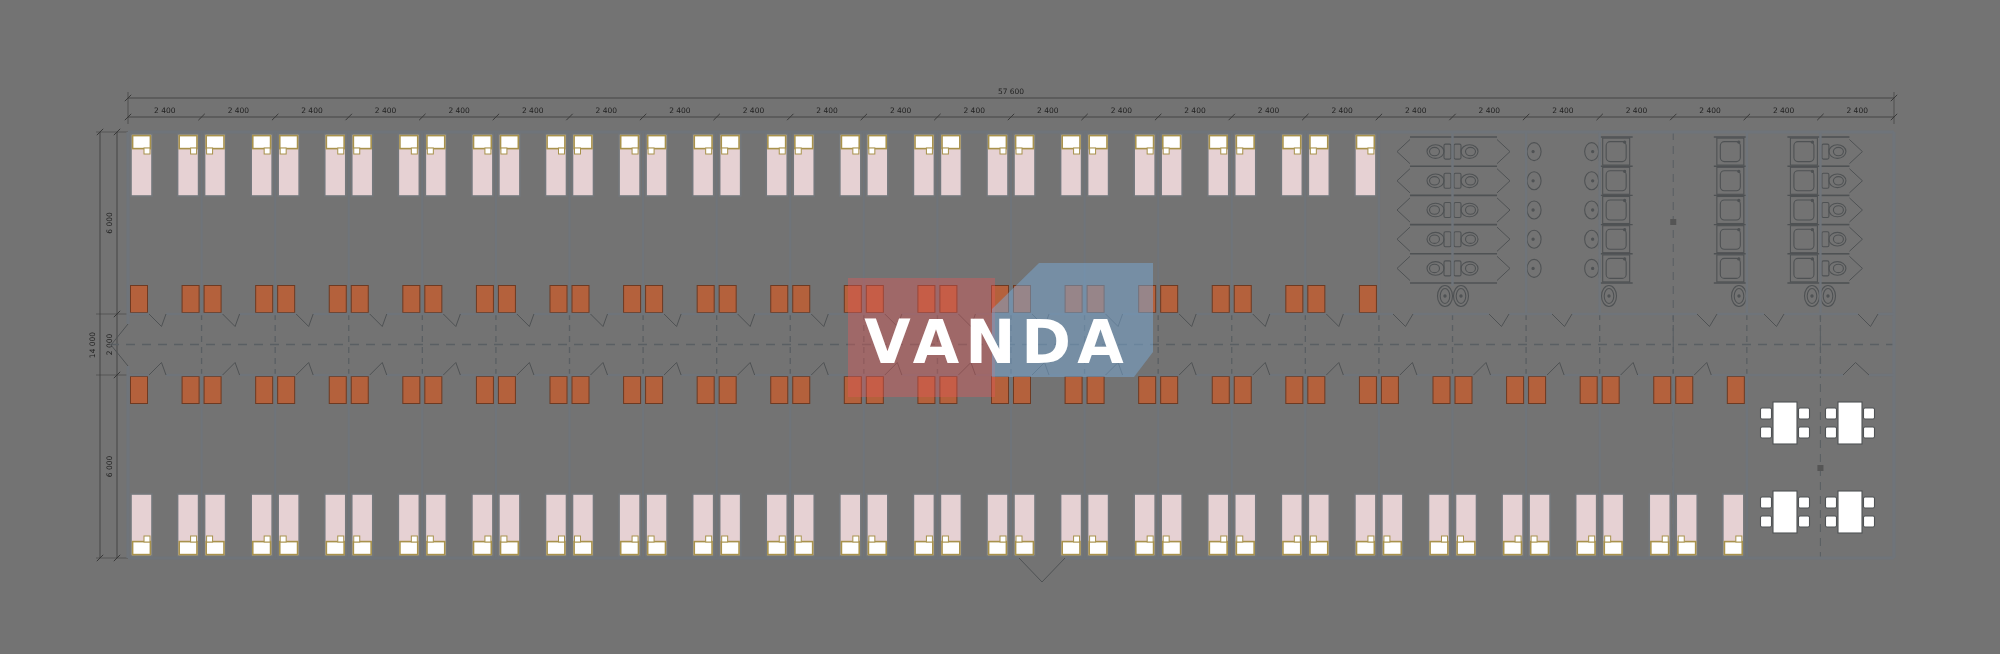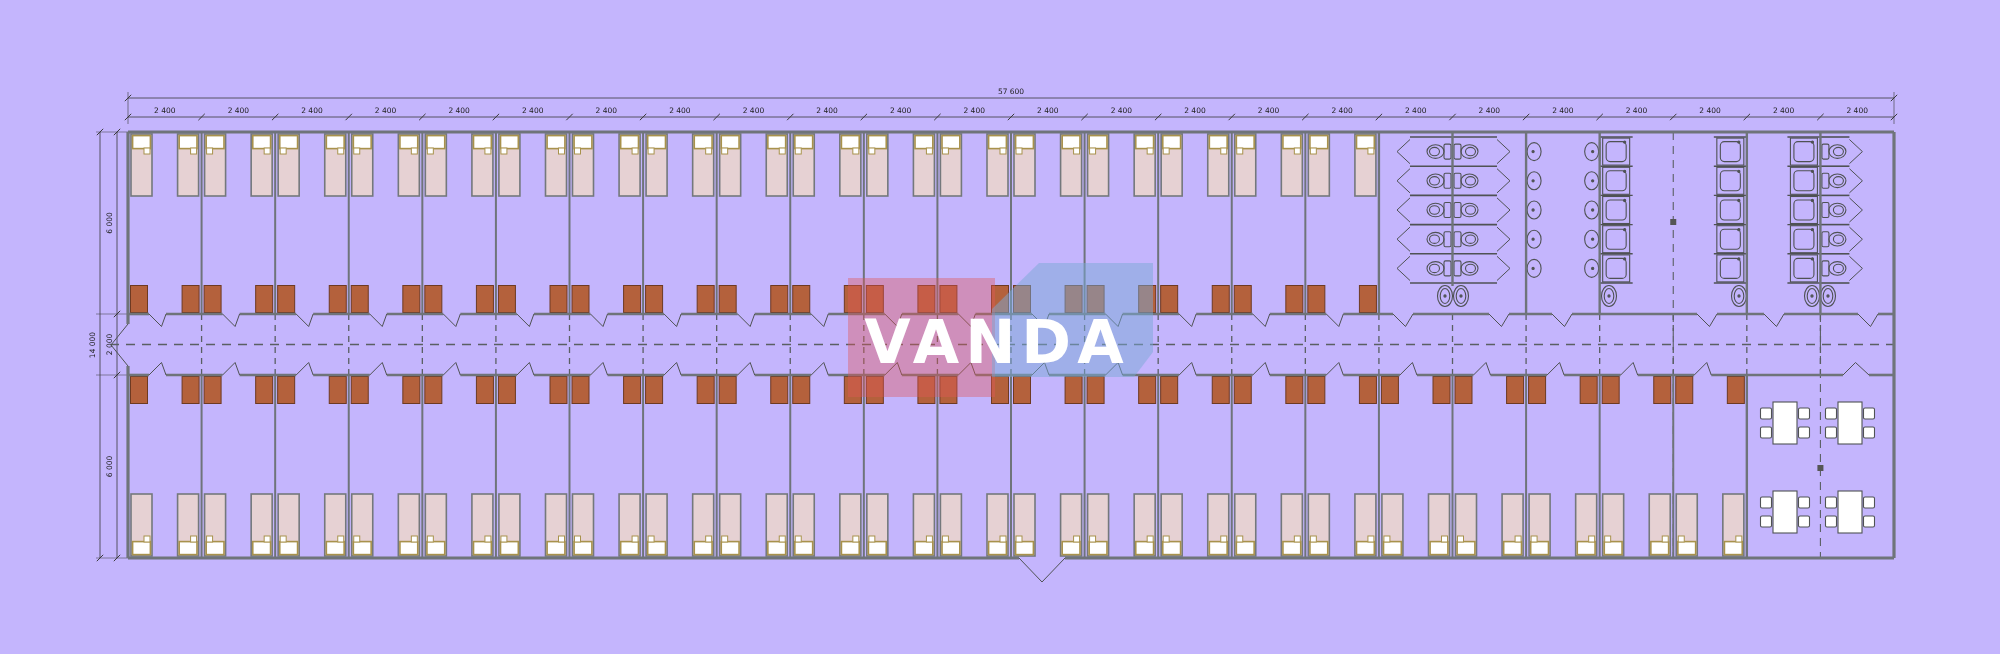--- a/index.html
+++ b/index.html
@@ -1,16 +1,16 @@
 <!DOCTYPE html>
 <html><head>
 <meta charset="utf-8">
 <style>
   html,body{margin:0;padding:0;background:#ffffff;}
-  .canvas{position:relative;width:2000px;height:654px;background:#c4b5fd;overflow:hidden;
+  .canvas{position:relative;width:2000px;height:654px;background:#737373;overflow:hidden;
           font-family:"DejaVu Sans", sans-serif;}
   svg{position:absolute;left:0;top:0;}
   text{font-family:"DejaVu Sans", sans-serif;}
 </style>
 </head>
 <body>
 
 <div class="canvas">
   <svg id="plan" width="2000" height="654" viewBox="0 0 2000 654">
       <g>

